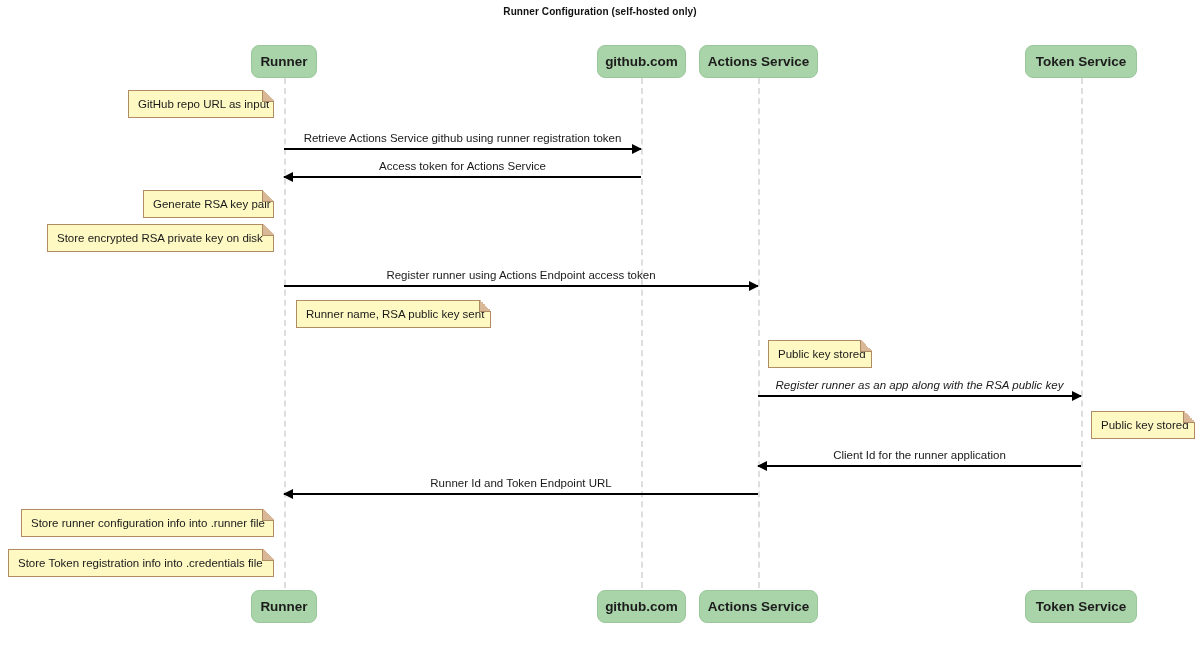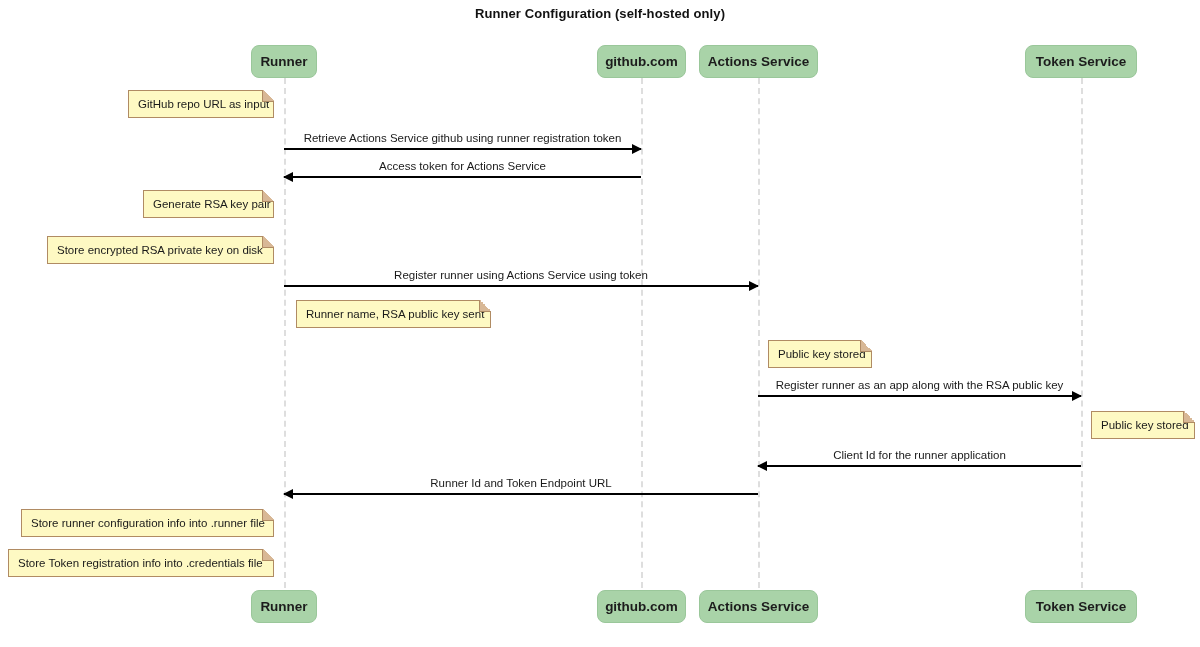--- a/index.html
+++ b/index.html
@@ -18,21 +18,21 @@
     height: 647px;
     overflow: hidden;
     background: #ffffff;
   }
   .diagram-title {
     position: absolute;
     left: 0;
     top: 6px;
     width: 1200px;
     text-align: center;
-    font-size: 13px;
+    font-size: 10px;
     font-weight: bold;
     color: #111111;
     letter-spacing: 0.1px;
   }
   
   .lifeline {
     position: absolute;
     width: 0;
     border-left: 2px dashed #dedede;
     top: 78px;
@@ -119,41 +119,41 @@
     </div>
   <div id="messages-layer">
       <div class="message" style="left: 284px; top: 148px; width: 357px;"></div>
       <div class="arrowhead right" style="top: 144px; left: 632px;"></div>
       <div class="message-label" style="left: 284px; width: 357px; top: 132px;">Retrieve Actions Service github using runner registration token</div>
       <div class="message" style="left: 284px; top: 176px; width: 357px;"></div>
       <div class="arrowhead left" style="top: 172px; left: 283px;"></div>
       <div class="message-label" style="left: 284px; width: 357px; top: 160px;">Access token for Actions Service</div>
       <div class="message" style="left: 284px; top: 285px; width: 474px;"></div>
       <div class="arrowhead right" style="top: 281px; left: 749px;"></div>
-      <div class="message-label" style="left: 284px; width: 474px; top: 269px;">Register runner using Actions Service using token</div>
+      <div class="message-label" style="left: 284px; width: 474px; top: 269px;">Register runner using Actions Endpoint access token</div>
       <div class="message" style="left: 758px; top: 395px; width: 323px;"></div>
       <div class="arrowhead right" style="top: 391px; left: 1072px;"></div>
-      <div class="message-label" style="left: 758px; width: 323px; top: 379px;">Register runner as an app along with the RSA public key</div>
+      <div class="message-label" style="left: 758px; width: 323px; top: 379px; font-style: italic;">Register runner as an app along with the RSA public key</div>
       <div class="message" style="left: 758px; top: 465px; width: 323px;"></div>
       <div class="arrowhead left" style="top: 461px; left: 757px;"></div>
       <div class="message-label" style="left: 758px; width: 323px; top: 449px;">Client Id for the runner application</div>
       <div class="message" style="left: 284px; top: 493px; width: 474px;"></div>
       <div class="arrowhead left" style="top: 489px; left: 283px;"></div>
       <div class="message-label" style="left: 284px; width: 474px; top: 477px;">Runner Id and Token Endpoint URL</div>
     </div>
   <div id="notes-layer">
       <div class="note" style="left: 128px; top: 90px; width: 146px;">
         <span>GitHub repo URL as input</span>
         <span class="fold"></span>
       </div>
       <div class="note" style="left: 143px; top: 190px; width: 131px;">
         <span>Generate RSA key pair</span>
         <span class="fold"></span>
       </div>
-      <div class="note" style="left: 47px; top: 236px; width: 227px;">
+      <div class="note" style="left: 47px; top: 224px; width: 227px;">
         <span>Store encrypted RSA private key on disk</span>
         <span class="fold"></span>
       </div>
       <div class="note" style="left: 296px; top: 300px; width: 195px;">
         <span>Runner name, RSA public key sent</span>
         <span class="fold"></span>
       </div>
       <div class="note" style="left: 768px; top: 340px; width: 104px;">
         <span>Public key stored</span>
         <span class="fold"></span>

